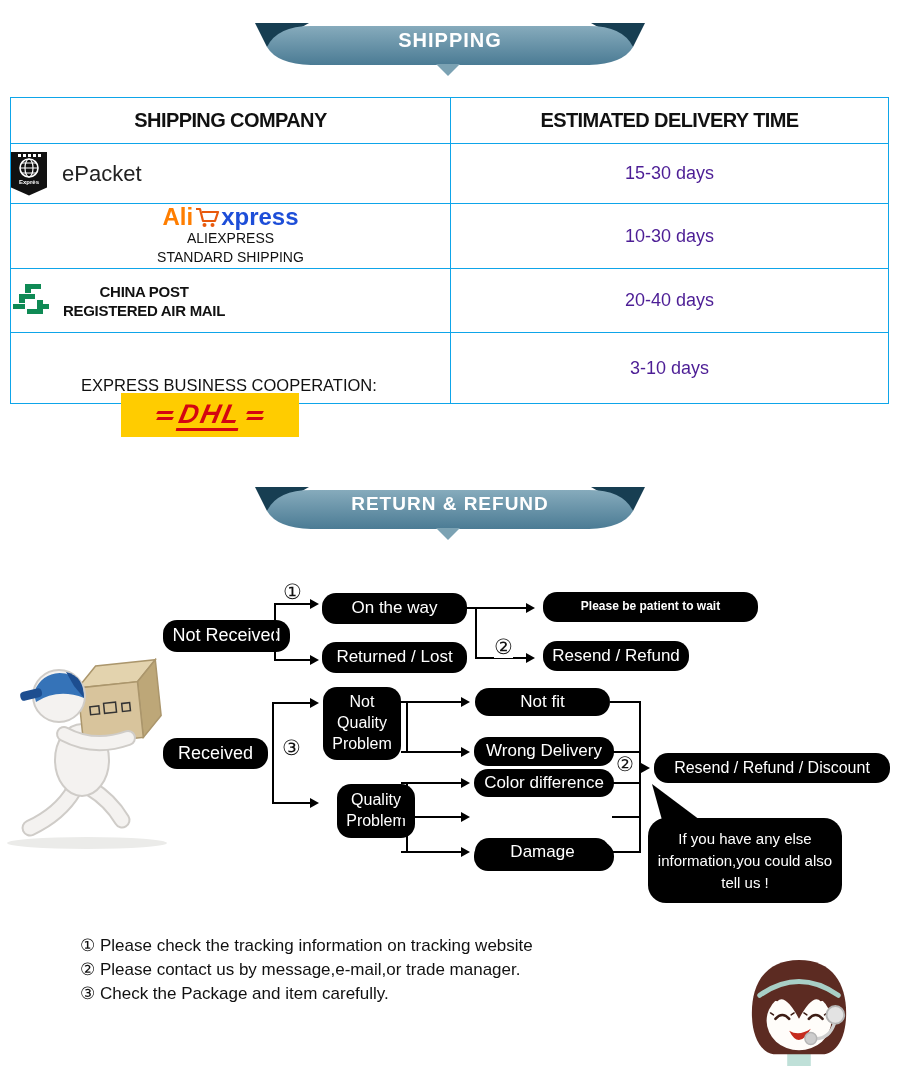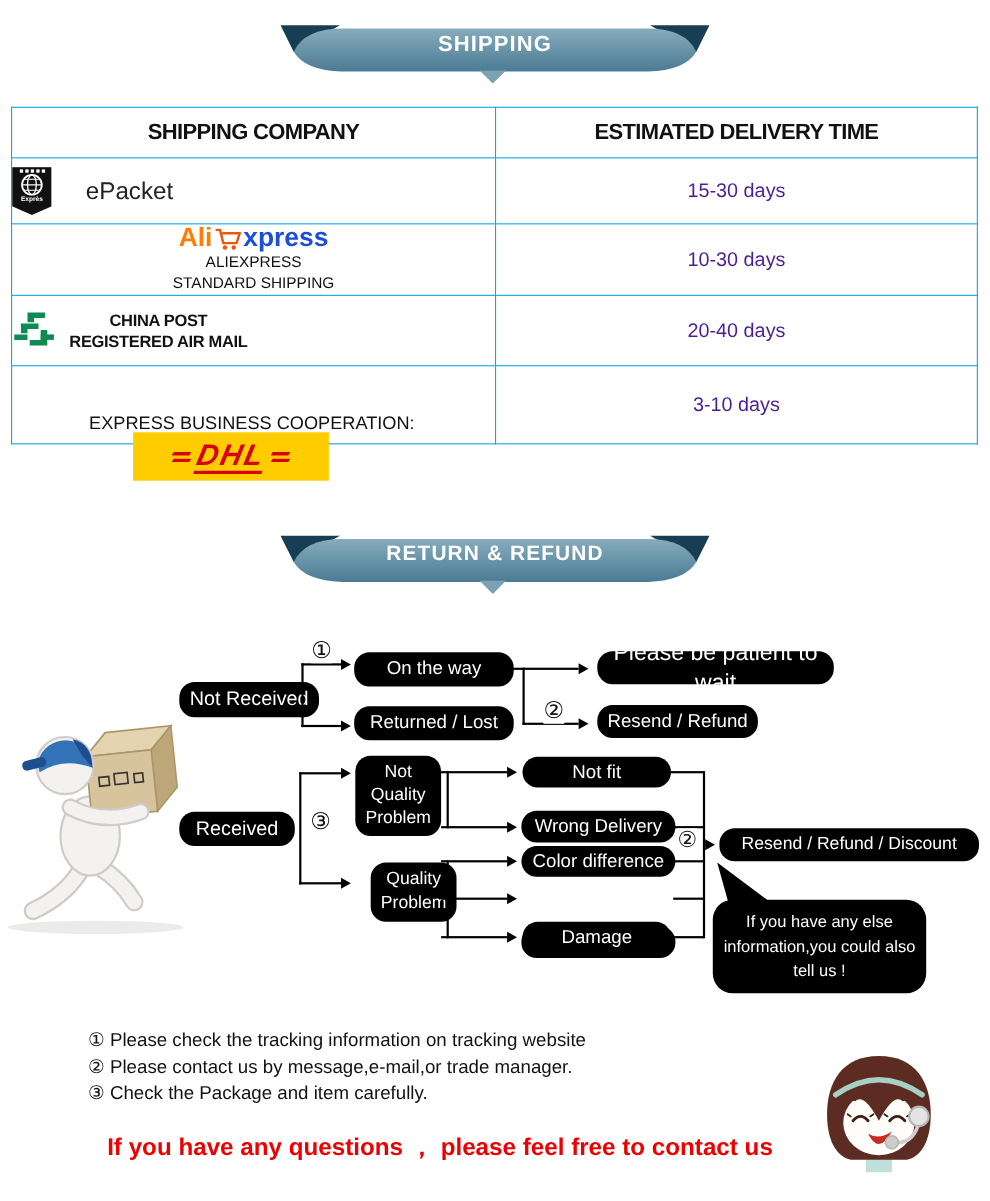--- a/index.html
+++ b/index.html
@@ -16,21 +16,21 @@
 
   
   table.ship{position:absolute;left:10px;top:97px;width:878px;border-collapse:collapse;table-layout:fixed;}
   table.ship td{border:1px solid #0ea5e9;text-align:center;vertical-align:middle;padding:0;}
   .th{font-weight:bold;font-size:20px;letter-spacing:-0.6px;}
   .days{font-size:18px;color:#4c1d95;margin-top:31px;}
   .cellwrap{position:relative;width:100%;height:100%;display:flex;flex-direction:column;
     align-items:center;justify-content:center;}
 
   
-  .epk{display:flex;align-items:center;gap:31px;}
+  .epk{display:flex;align-items:center;gap:15px;}
   .epk-badge{position:relative;width:36px;height:44px;background:#111;
     clip-path:polygon(0 0,100% 0,100% 82%,50% 100%,0 82%);display:flex;flex-direction:column;
     align-items:center;justify-content:flex-start;}
   .epk-dashes{display:flex;gap:2px;margin-top:2px;}
   .epk-dashes i{width:3px;height:3px;background:#fff;display:block;}
   .epk-caption{color:#fff;font-size:6px;font-weight:bold;line-height:7px;}
   .epk-name{font-size:22px;color:#222;}
 
   
   .alilogo{display:flex;align-items:flex-end;font-weight:bold;font-size:24px;line-height:24px;}
@@ -223,21 +223,21 @@
     <circle cx="57" cy="54" r="26" fill="#f4f2f0" stroke="#cfccc8" stroke-width="2"></circle>
 
     <path d="M32,52 A26,26 0 0 1 80,44 L82,56 Q56,46 34,60 Z" fill="#3573b8"></path>
     <path d="M64,30 Q82,34 82,56 L72,44 Z" fill="#1d4e90"></path>
     <rect x="18" y="48" width="22" height="9" rx="4" fill="#1d4e90" transform="rotate(-14 29 52)"></rect>
   </svg>
 
   <div class="fbox" style="left:143px;top:620px;width:127px;height:32px;font-size:18px;margin-left:20px;">Not Received</div>
   <div class="fbox" style="left:322px;top:593px;width:145px;height:31px;">On the way</div>
   <div class="fbox" style="left:322px;top:642px;width:145px;height:31px;">Returned / Lost</div>
-  <div class="fbox" style="left:543px;top:592px;width:215px;height:30px;font-size:21px;">Please be patient to wait</div>
+  <div class="fbox" style="left:543px;top:592px;width:215px;height:30px;font-size:12px;font-weight:bold;">Please be patient to wait</div>
   <div class="fbox" style="left:543px;top:641px;width:146px;height:30px;">Resend / Refund</div>
 
   <div class="vline" style="left:274px;top:603px;height:58px;"></div>
   <div class="hline" style="left:274px;top:603px;width:36px;"></div>
   <div class="arr" style="left:310px;top:599px;"></div>
   <div class="hline" style="left:274px;top:659px;width:36px;"></div>
   <div class="arr" style="left:310px;top:655px;"></div>
   <div class="cnum" style="left:283px;top:581px;">①</div>
 
   <div class="hline" style="left:466px;top:607px;width:60px;"></div>
@@ -291,21 +291,20 @@
     <polygon points="8,0 18,36 56,36" fill="#000"></polygon>
   </svg>
   <div class="bubble">If you have any else information,you could also tell us !</div>
 
   <div class="notes">
     <div>① Please check the tracking information on tracking website</div>
     <div>② Please contact us by message,e-mail,or trade manager.</div>
     <div>③ Check the Package and item carefully.</div>
   </div>
 
-  <div class="contact">If you have any questions ， please feel free to contact us</div>
 
   <svg class="abs" style="left:740px;top:956px;" width="118" height="110" viewBox="0 0 120 112">
 
     <path d="M48,92 Q60,102 72,92 L72,112 L48,112 Z" fill="#bfe0d8"></path>
 
     <path d="M60,4 C26,4 12,28 12,58 C12,84 22,98 34,100 L86,100 C98,98 108,84 108,58 C108,28 94,4 60,4 Z" fill="#5c2b22"></path>
 
     <ellipse cx="60" cy="66" rx="33" ry="30" fill="#fffdfa"></ellipse>
 
     <path d="M28,44 Q40,24 60,22 Q80,24 92,44 L82,46 Q74,38 60,64 Q46,38 38,46 Z" fill="#5c2b22"></path>

